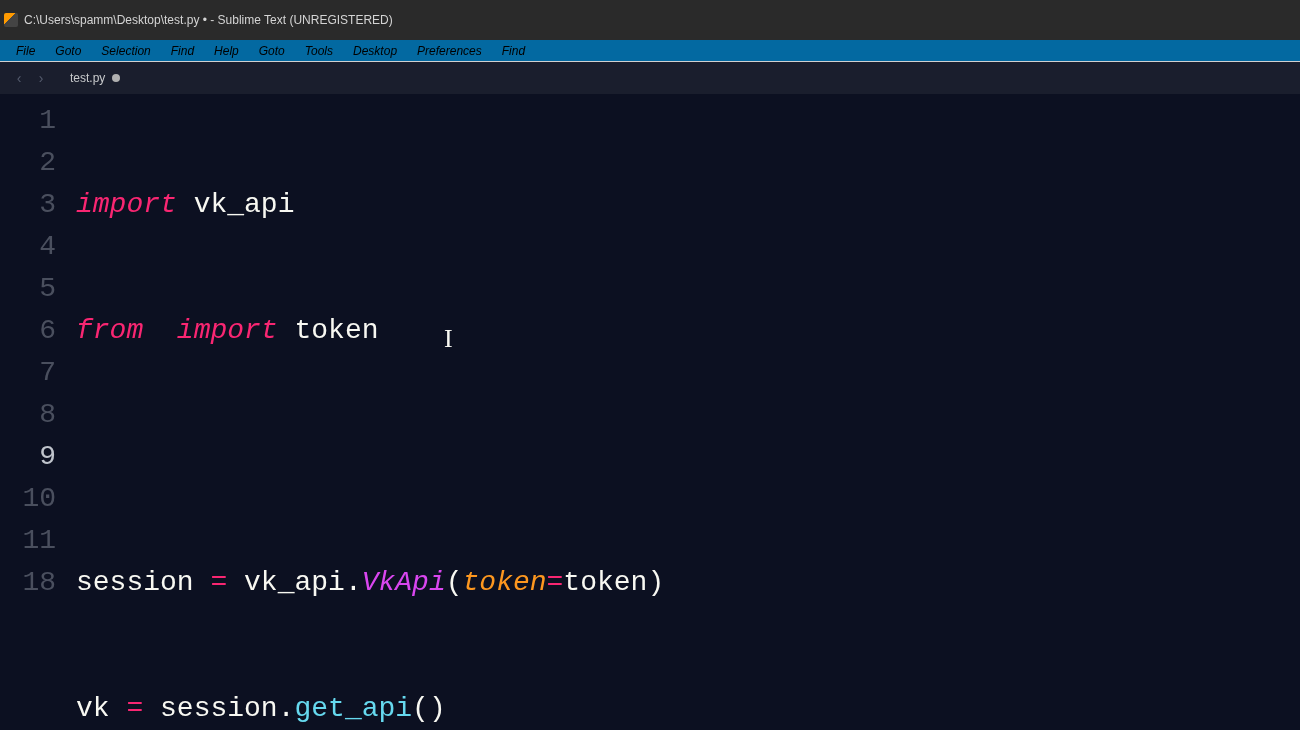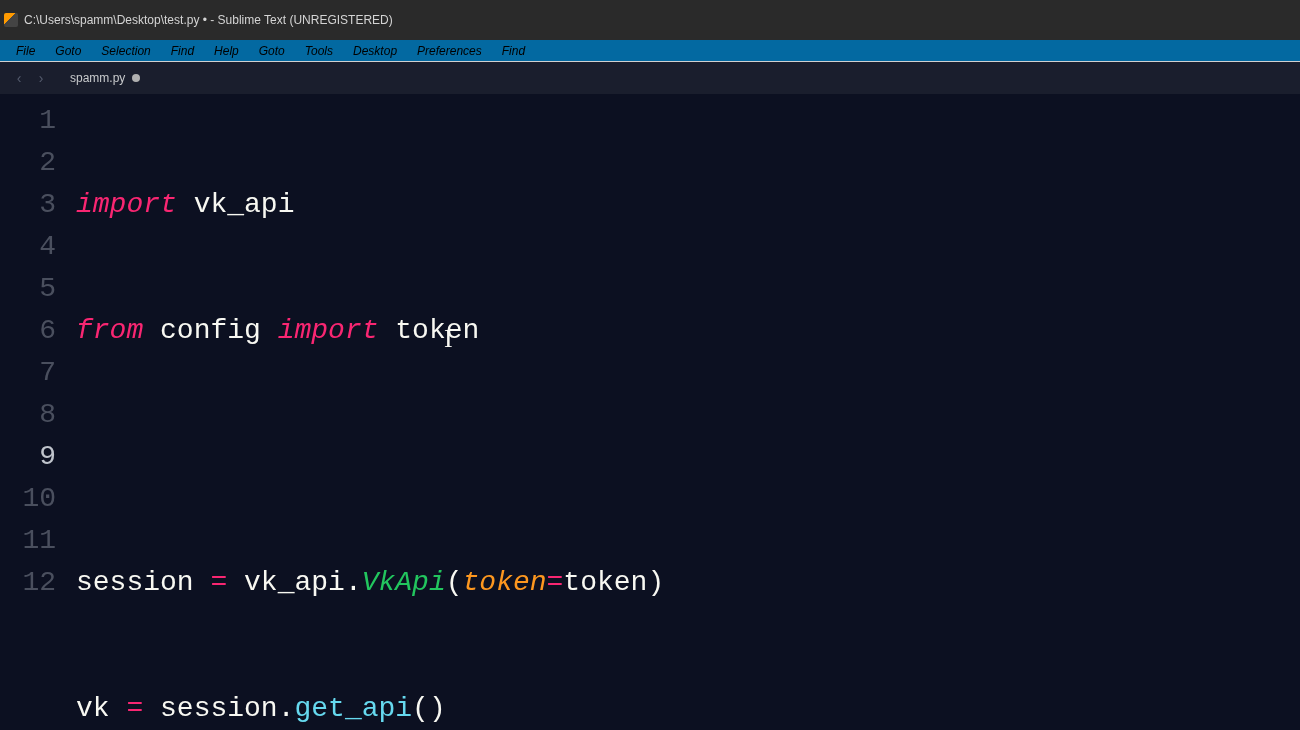--- a/index.html
+++ b/index.html
@@ -100,21 +100,21 @@
       padding-top: 6px;
       white-space: pre;
       color: #f8f8f2;
       position: relative;
     }
     .line { height: 42px; display:flex; align-items:flex-end;}
     .kw-red { color: #f92672; font-style: italic; }
     .ident { color: #f8f8f2; font-family: Liberation Mono, monospace; }
     .op { color: #f92672; }
     .func-call { color: #66d9ef; }
-    .class-call { color: #22c55e; font-style: italic; }
+    .class-call { color: #d946ef; font-style: italic; }
     .param { color: #fd971f; font-style: italic; }
     .punct { color: #f8f8f2; }
     .text-caret-char {
       position: absolute;
       top: 224px;
       left: 368px;
       color: #f8f8f2;
       font-family: serif;
       font-size: 26px;
       pointer-events:none;
@@ -138,43 +138,43 @@
   <div class="menu-item">Tools</div>
   <div class="menu-item">Desktop</div>
   <div class="menu-item">Preferences</div>
   <div class="menu-item">Find</div>
 </div>
 
 <div class="tabbar">
   <div class="nav-arrow">‹</div>
   <div class="nav-arrow">›</div>
   <div class="tab">
-    <span>spamm.py</span>
+    <span>test.py</span>
     <span class="tab-dirty"></span>
   </div>
 </div>
 
 <div class="editor">
   <div class="gutter">
     <div>1</div>
     <div>2</div>
     <div>3</div>
     <div>4</div>
     <div>5</div>
     <div>6</div>
     <div>7</div>
     <div>8</div>
     <div class="current">9</div>
     <div>10</div>
     <div>11</div>
-    <div>12</div>
+    <div>18</div>
   </div>
   <div class="code-area">
     <div class="line"><span class="kw-red">import</span><span> </span><span class="ident">vk_api</span></div>
-    <div class="line"><span class="kw-red">from</span><span> </span><span class="ident">config</span><span> </span><span class="kw-red">import</span><span> </span><span class="ident">token</span></div>
+    <div class="line"><span class="kw-red">from</span><span> </span><span> </span><span class="kw-red">import</span><span> </span><span class="ident">token</span></div>
     <div class="line"></div>
     <div class="line"><span class="ident">session</span><span> </span><span class="op">=</span><span> </span><span class="ident">vk_api</span><span class="punct">.</span><span class="class-call">VkApi</span><span class="punct">(</span><span class="param">token</span><span class="op">=</span><span class="ident">token</span><span class="punct">)</span></div>
     <div class="line"><span class="ident">vk</span><span> </span><span class="op">=</span><span> </span><span class="ident">session</span><span class="punct">.</span><span class="func-call">get_api</span><span class="punct">(</span><span class="punct">)</span></div>
     
     
     
     
     
     
     

